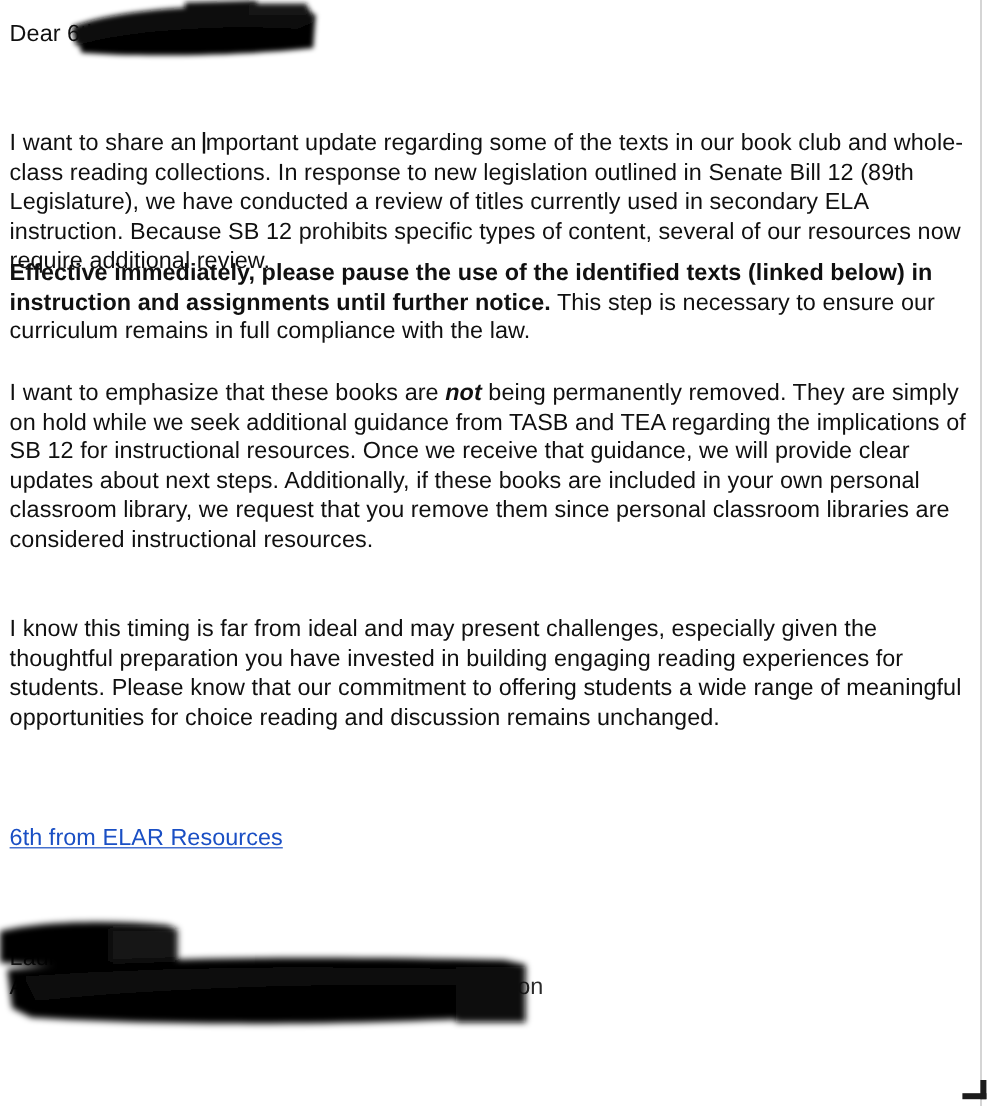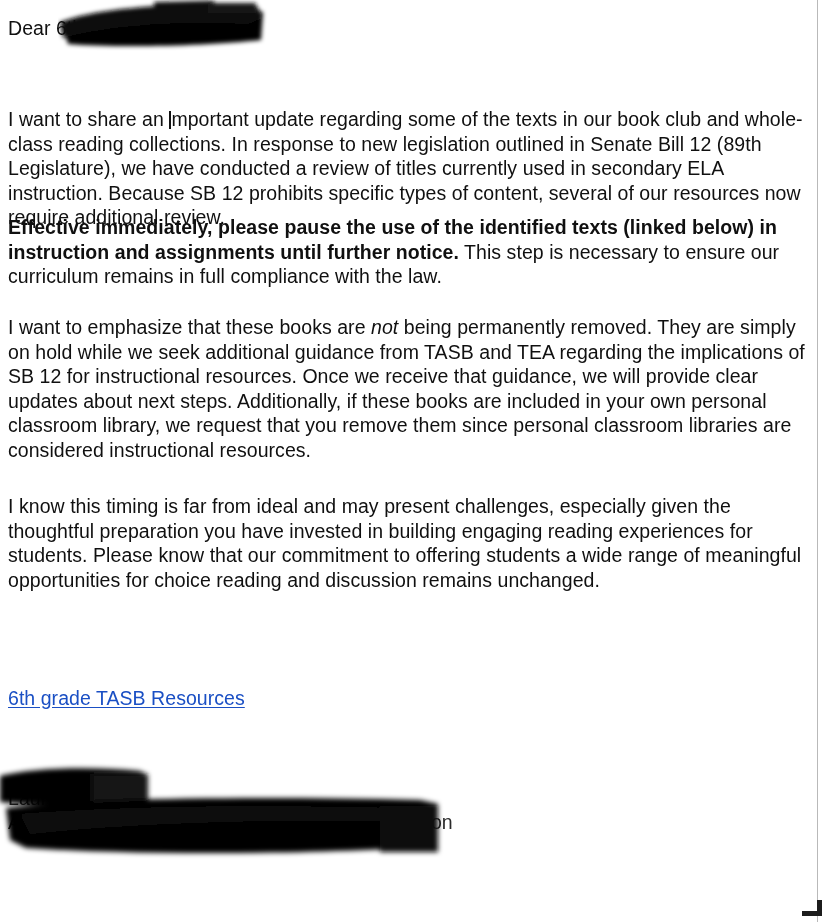--- a/index.html
+++ b/index.html
@@ -67,29 +67,29 @@
     line-height: 24.6px;
     letter-spacing: 0.05px;
     color: #101010;
     white-space: normal;
   }
 
   .greeting { top: 16px; width: 400px; }
   .para-1   { top: 67px; margin-top: 40px; }
   .para-2   { top: 215px; }
   .para-3   { top: 315px; }
-  .para-4   { top: 494px; }
+  .para-4   { top: 512px; }
   .para-5   { top: 612px; }
   .link-line{ top: 686px; }
   .closing  { top: 736px; }
   .sig-name { top: 786px; }
   .sig-title{ top: 810px; }
 
   b.strong { font-weight: 700; }
-  i.emph   { font-weight: 400; font-style: italic; }
+  i.emph   { font-weight: 700; font-style: italic; }
 
   .caret {
     display: inline-block;
     width: 2px;
     height: 18px;
     background: #111;
     vertical-align: -3px;
     margin-right: 0px;
   }
 
@@ -150,21 +150,21 @@
   </div>
 
   <div class="body-text para-3">
     <span>I want to emphasize that these books are </span><i class="emph">not</i><span> being permanently removed. They are simply on hold while we seek additional guidance from TASB and TEA regarding the implications of SB 12 for instructional resources. Once we receive that guidance, we will provide clear updates about next steps. Additionally, if these books are included in your own personal classroom library, we request that you remove them since personal classroom libraries are considered instructional resources.</span>
   </div>
 
   <div class="body-text para-4">I know this timing is far from ideal and may present challenges, especially given the thoughtful preparation you have invested in building engaging reading experiences for students. Please know that our commitment to offering students a wide range of meaningful opportunities for choice reading and discussion remains unchanged.</div>
 
 
   <div class="body-text link-line">
-    <a class="doclink" href="#">6th grade TASB Resources</a>
+    <a class="doclink" href="#">6th from ELAR Resources</a>
   </div>
 
 
   <div class="body-text sig-name sig-text">Lauren Meeks</div>
 
   <div class="body-text sig-title sig-text">Assistant Superintendent - Curriculum &amp; Instruction</div>
 
   <div class="redaction" id="redact-signature">
     <svg width="460" height="110" viewBox="0 0 460 110">
       <defs>

